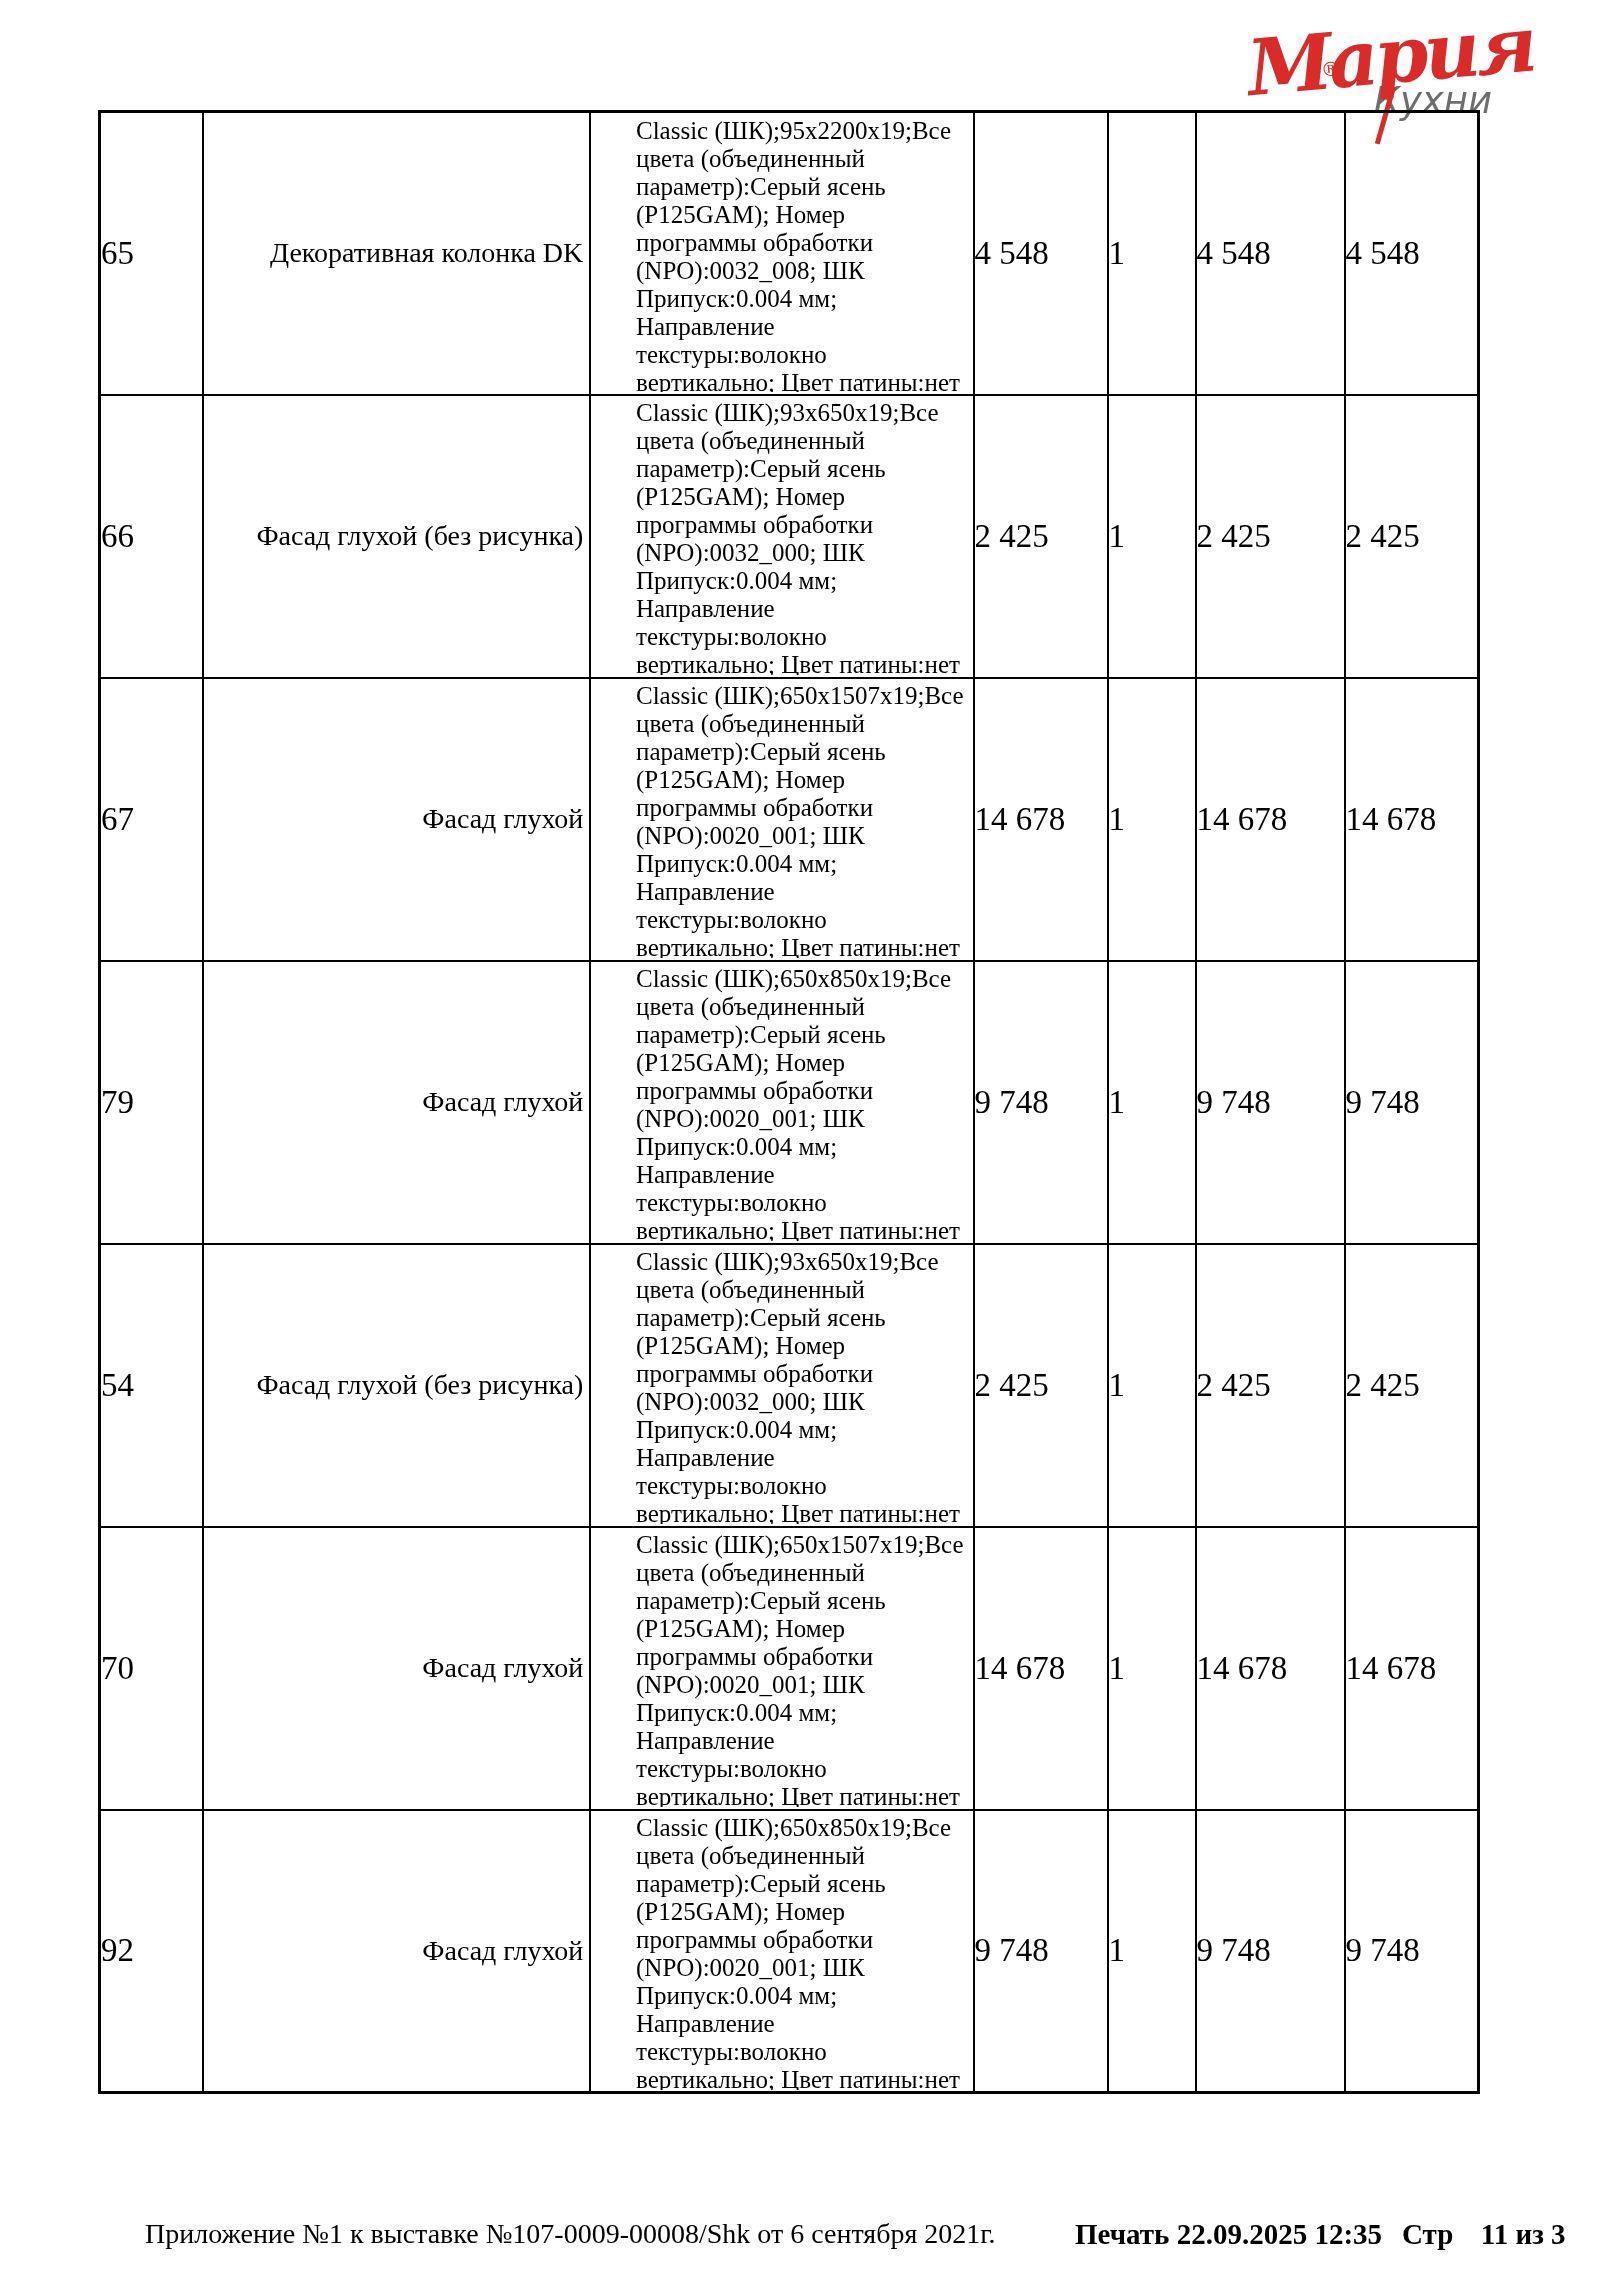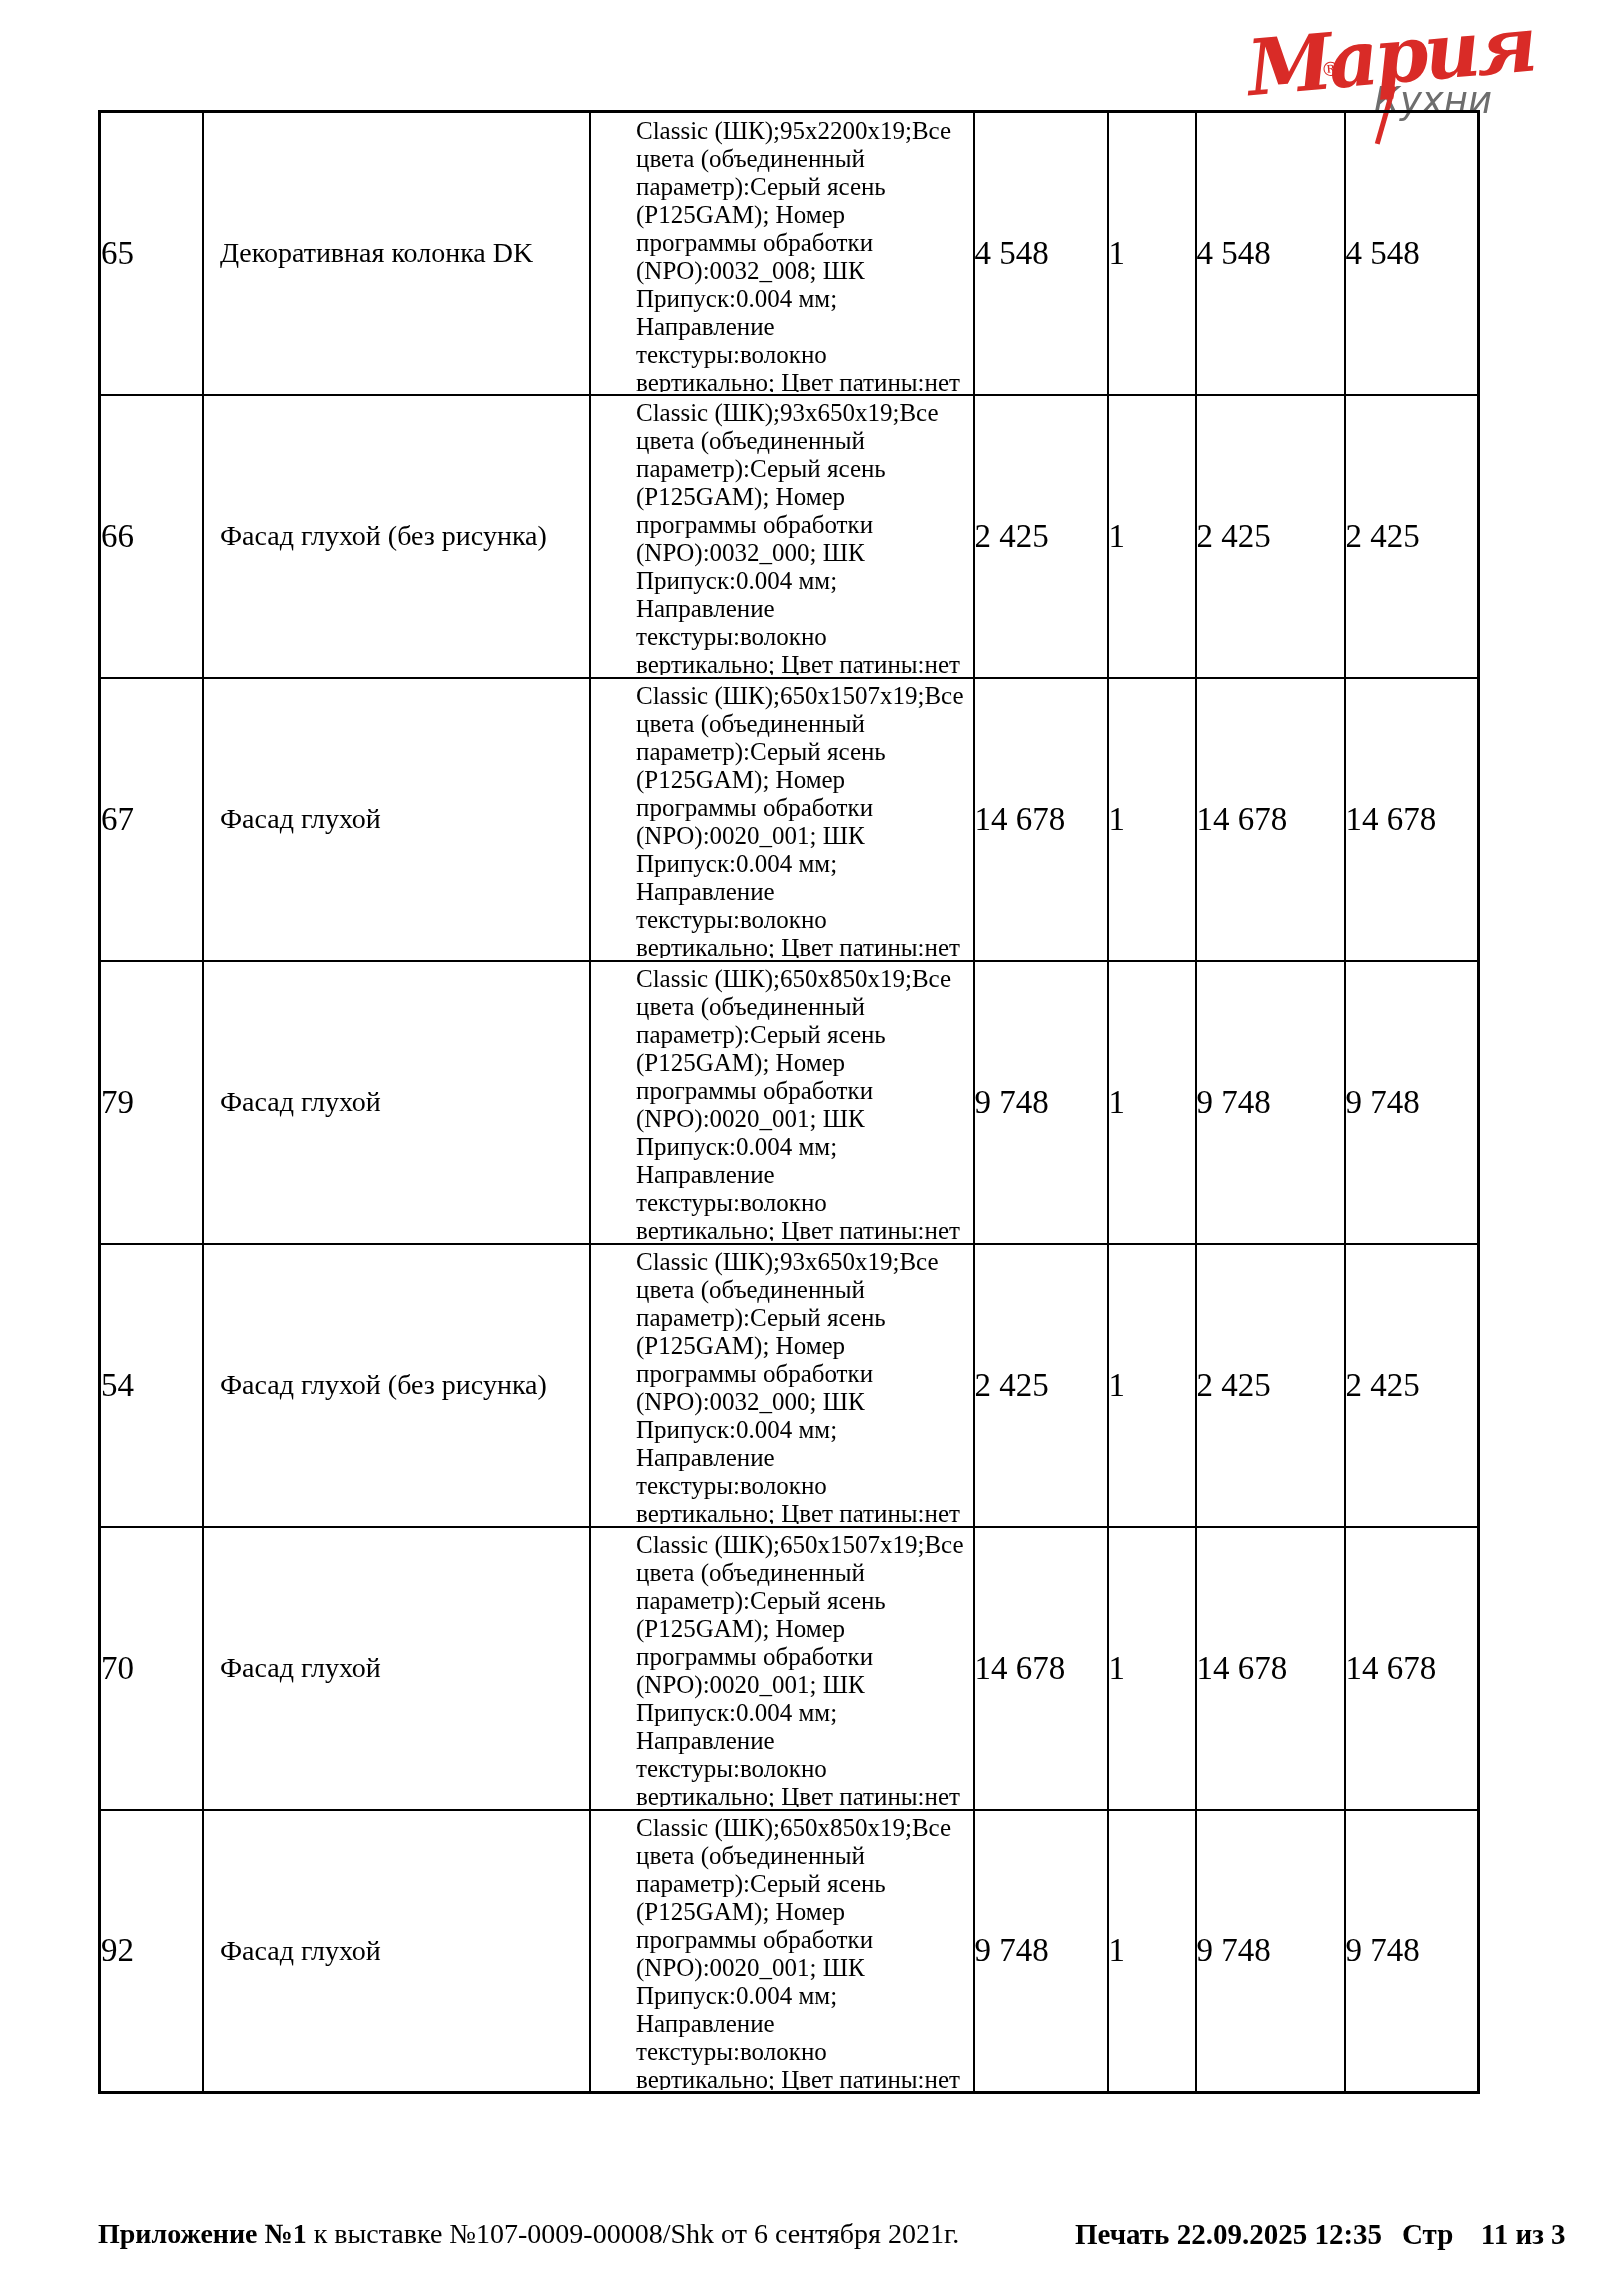--- a/index.html
+++ b/index.html
@@ -49,30 +49,30 @@
     border-collapse: collapse; table-layout: fixed;
     border: 3.3px solid #000;
   }
   table.spec td {
     border: 2px solid #000;
     font-family: "Liberation Serif", "DejaVu Serif", serif;
     overflow: hidden;
   }
   table.spec tr { height: 283px; }
   td.c-num  { vertical-align: middle; font-size: 33px; padding-right: 33px; }
-  td.c-name { text-align: left;   vertical-align: middle; font-size: 28px; padding-left: 16.4px; padding-right: 5.2px; }
+  td.c-name { text-align: right;   vertical-align: middle; font-size: 28px; padding-left: 16.4px; padding-right: 5.2px; }
   td.c-desc { text-align: left;   vertical-align: top; }
   .desc-box { height: 279px; overflow: hidden; padding: 3.9px 3.9px 0 6.5px;
               font-size: 25px; line-height: 28px; margin-left: 39px; }
   td.c-price, td.c-qty, td.c-sum, td.c-total
             { text-align: left; vertical-align: middle; font-size: 33px; }
 
   
   .footer-left  { position: absolute; left: 98px;  top: 2218px; font-size: 28px; white-space: nowrap; }
-  .footer-left .b { font-weight: bold; }
+  .footer-left .b { font-weight: normal; margin-left: 47px; }
   .footer-print { position: absolute; left: 1075px; top: 2218px; font-size: 29px; font-weight: bold; white-space: nowrap; }
   .footer-page  { position: absolute; left: 1402px; top: 2218px; font-size: 29px; font-weight: bold; white-space: nowrap; }
   .footer-page .pgnum { margin-left: 27.5px; }
 </style>
 </head>
 <body>
 
 <div class="page">
 
   <div class="logo">

